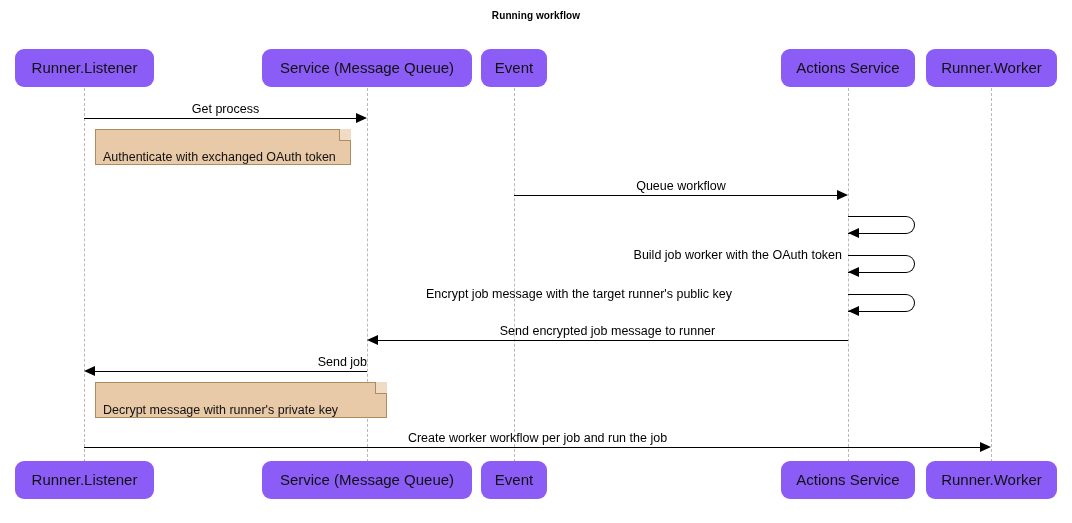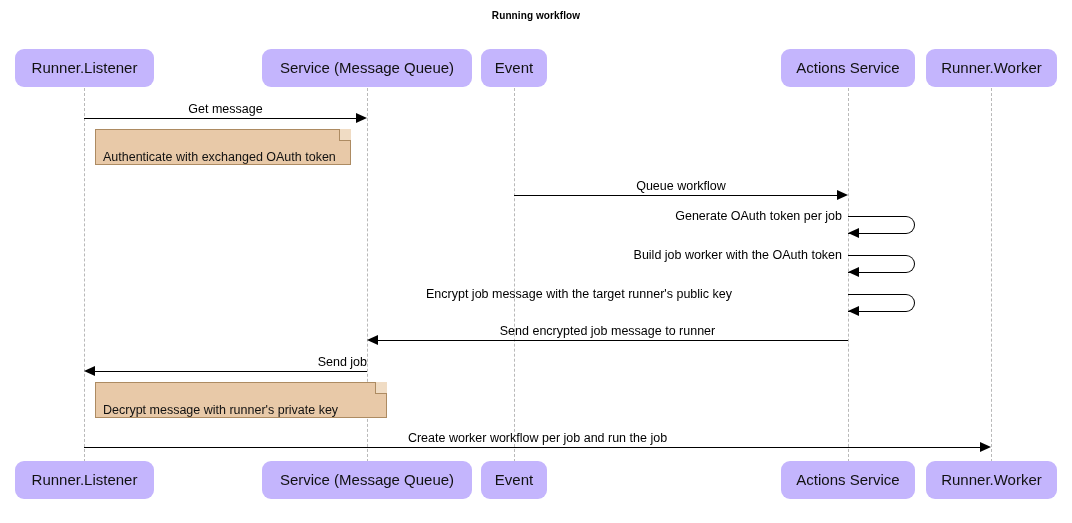--- a/index.html
+++ b/index.html
@@ -29,21 +29,21 @@
     font-weight: bold;
     letter-spacing: 0.1px;
     color: #000;
   }
   
   .participant {
     position: absolute;
     height: 38px;
     line-height: 38px;
     text-align: center;
-    background: #c4b5fd;
+    background: #8b5cf6;
     border-radius: 9px;
     font-size: 15px;
     color: #111;
     white-space: nowrap;
     box-sizing: border-box;
   }
   
   .lifeline {
     position: absolute;
     width: 0;
@@ -147,34 +147,33 @@
   <div class="participant" style="left:481px; top:461px; width:66px;">
     <span>Event</span>
   </div>
   <div class="participant" style="left:781px; top:461px; width:134px;">
     <span>Actions Service</span>
   </div>
   <div class="participant" style="left:926px; top:461px; width:131px;">
     <span>Runner.Worker</span>
   </div>
 
-  <div class="msg-label" style="left:84px; top:102px; width:283px;">Get message</div>
+  <div class="msg-label" style="left:84px; top:102px; width:283px;">Get process</div>
   <div class="msg-line" style="left:84px; top:118px; width:272px;"></div>
   <div class="arrow-head right" style="left:356px; top:113px;"></div>
 
   <div class="note" style="left:95px; top:129px; width:256px; height:36px;">
     <span>Authenticate with exchanged OAuth token</span>
     <span class="note-fold"></span>
   </div>
 
   <div class="msg-label" style="left:514px; top:179px; width:334px;">Queue workflow</div>
   <div class="msg-line" style="left:514px; top:195px; width:323px;"></div>
   <div class="arrow-head right" style="left:837px; top:190px;"></div>
 
-  <div class="msg-label" style="left:600px; top:209px; width:242px; text-align:right;">Generate OAuth token per job</div>
   <div class="self-loop" style="left:848px; top:216px; width:67px; height:18px;"></div>
   <div class="arrow-head left" style="left:848px; top:228px;"></div>
 
   <div class="msg-label" style="left:540px; top:248px; width:302px; text-align:right;">Build job worker with the OAuth token</div>
   <div class="self-loop" style="left:848px; top:255px; width:67px; height:18px;"></div>
   <div class="arrow-head left" style="left:848px; top:267px;"></div>
 
   <div class="msg-label" style="left:426px; top:287px; width:392px; text-align:left;">Encrypt job message with the target runner's public key</div>
   <div class="self-loop" style="left:848px; top:294px; width:67px; height:18px;"></div>
   <div class="arrow-head left" style="left:848px; top:306px;"></div>

